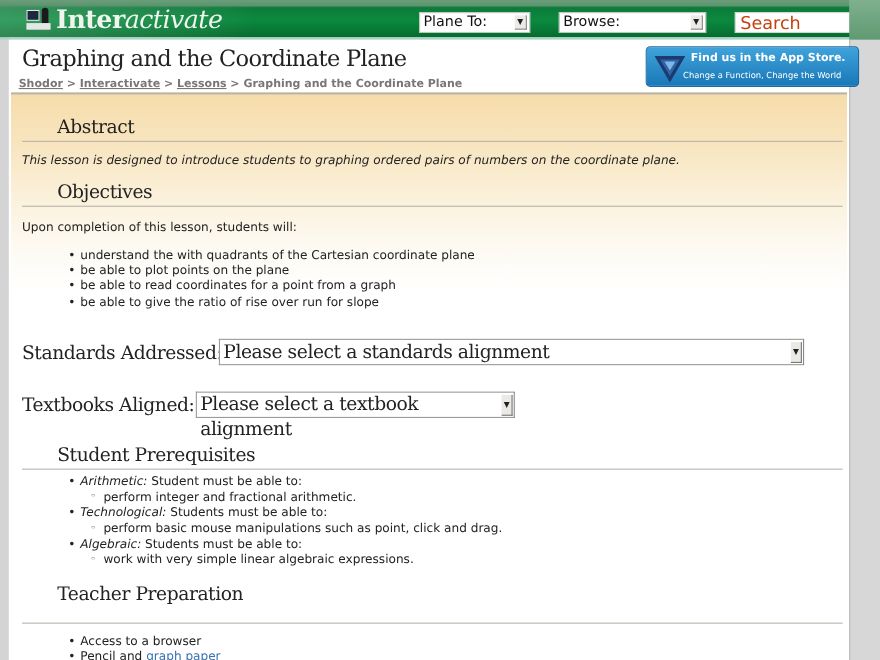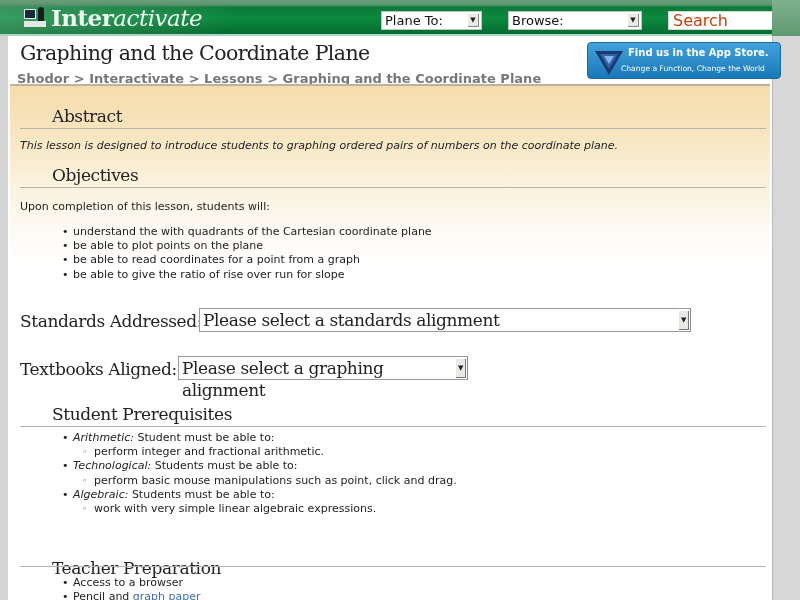--- a/index.html
+++ b/index.html
@@ -26,21 +26,21 @@
 
   .hsel { position: absolute; top: 11px; height: 19px; background: #fff; border: 1px solid #b9c7bd;
     font-size: 13px; line-height: 17px; padding-left: 3px; color: #111; }
   .hsel .arr { position: absolute; right: 2px; top: 2px; width: 11px; height: 13px; background: #eceae6;
     border-right: 1px solid #888; border-bottom: 1px solid #888; font-size: 7px; line-height: 13px; text-align: center; color: #222; }
   .search { position: absolute; left: 668px; top: 11px; width: 120px; height: 19px; background: #fff;
     border: 1px solid #cfd8d2; font-size: 16px; line-height: 17px; padding-left: 4px; color: #c2410c; }
 
   
   .title { position: absolute; left: 20px; top: 41px; font-family: "DejaVu Serif", serif; font-size: 20.5px; color: #222; letter-spacing: -0.6px; }
-  .crumbs { position: absolute; left: 17px; top: 71px; font-size: 13px; color: #777; font-weight: bold; }
+  .crumbs { position: absolute; left: 17px; top: 71px; font-size: 10px; color: #777; font-weight: bold; }
   .crumbs a { color: #777; text-decoration: underline; }
   .appstore { position: absolute; left: 587px; top: 42px; width: 194px; height: 37px; border-radius: 4px;
     background: linear-gradient(180deg, #40a3db, #1978b8); border: 1px solid #1a6aa0; }
   .appstore .emb { position: absolute; left: 7px; top: 5px; width: 28px; height: 27px; }
   .appstore .l1 { position: absolute; left: 40px; top: 4px; color: #fff; font-weight: bold; font-size: 10px; }
   .appstore .l2 { position: absolute; left: 33px; top: 21px; color: #fff; font-size: 7.6px; }
 
   
   .content { position: absolute; left: 10px; top: 84px; width: 760px; height: 516px;
     border-top: 2px solid #bdb29a;
@@ -119,41 +119,41 @@
   <div class="rule" style="top:101px;"></div>
   <div class="txt" style="top:114px;">Upon completion of this lesson, students will:</div>
   <ul class="list" style="top:139px;">
     <li>understand the with quadrants of the Cartesian coordinate plane</li>
     <li>be able to plot points on the plane</li>
     <li>be able to read coordinates for a point from a graph</li>
     <li>be able to give the ratio of rise over run for slope</li>
   </ul>
 
   <div class="seclabel" style="top:225px;">Standards Addressed:</div>
-  <div class="sel" style="left:189px;top:222px;width:492px;">
+  <div class="sel" style="left:189px;top:222px;width:532px;">
     <span>Please select a standards alignment</span>
     <span class="arr">▼</span>
   </div>
 
   <div class="seclabel" style="top:273px;">Textbooks Aligned:</div>
   <div class="sel" style="left:168px;top:270px;width:290px;">
-    <span>Please select a graphing alignment</span>
+    <span>Please select a textbook alignment</span>
     <span class="arr">▼</span>
   </div>
 
   <h2 style="top:318px;">Student Prerequisites</h2>
   <div class="rule" style="top:340px;"></div>
   <ul class="list" style="top:345px;">
     <li><i>Arithmetic:</i><span> Student must be able to:</span></li>
     <li class="sub">perform integer and fractional arithmetic.</li>
     <li><i>Technological:</i><span> Students must be able to:</span></li>
     <li class="sub">perform basic mouse manipulations such as point, click and drag.</li>
     <li><i>Algebraic:</i><span> Students must be able to:</span></li>
     <li class="sub">work with very simple linear algebraic expressions.</li>
   </ul>
 
-  <h2 style="top:472px;text-align:right;">Teacher Preparation</h2>
+  <h2 style="top:444px;text-align:right;">Teacher Preparation</h2>
   <div class="rule" style="top:480px;"></div>
   <ul class="list" style="top:490px;">
     <li>Access to a browser</li>
     <li><span>Pencil and </span><a class="link">graph paper</a></li>
   </ul>
 </div>
 
 </body></html>

